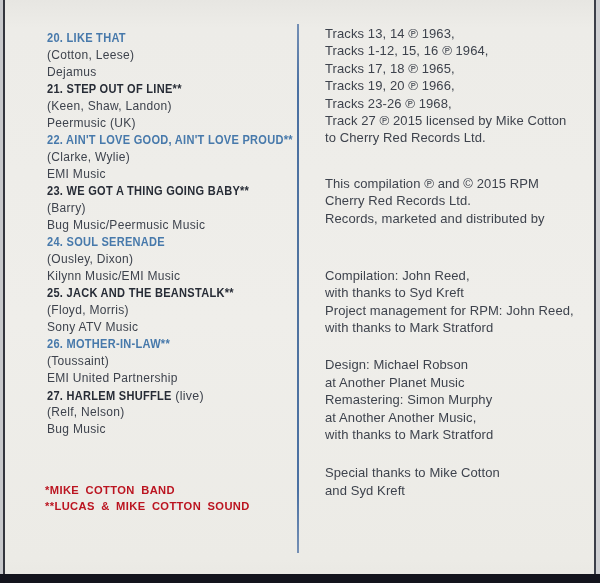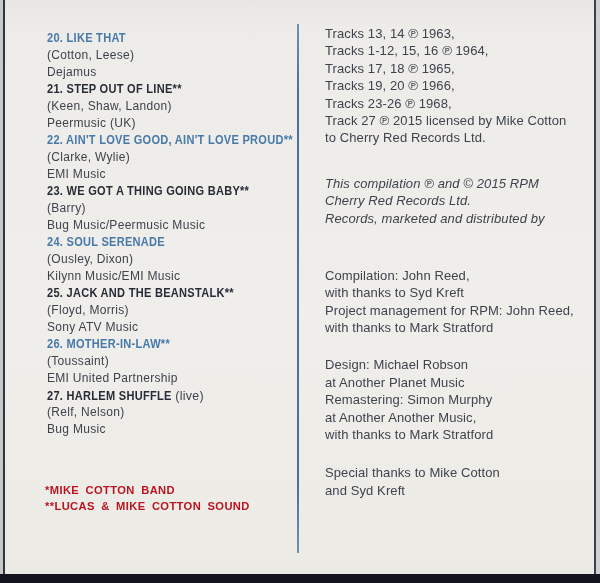--- a/index.html
+++ b/index.html
@@ -31,21 +31,21 @@
   .t-dark { color: #272c36; }
   .live { font-weight: normal; font-size: 13.5px; letter-spacing: 0.3px; color: #3e434d; }
   
   .footnotes { position: absolute; left: 45px; top: 482px; color: #bb1420; font-weight: bold; }
   .fn-line { height: 16px; line-height: 16px; font-size: 11.5px; letter-spacing: 0.4px; word-spacing: 3px;
              white-space: nowrap; transform: scaleX(0.97); transform-origin: 0 0; }
   
   .col-right { position: absolute; left: 304px; top: 25px; width: 276px; font-size: 13px; letter-spacing: 0.1px; margin-left: 21px; }
   .r-line { height: 17.4px; line-height: 17.4px; white-space: nowrap; }
   .p-phono    { margin: 0 0 28px 0; }
-  .p-notice   { margin: 0 0 40px 0; font-style: italic; }
+  .p-notice   { margin: 0 0 40px 0; }
   .p-credits1 { margin: 0 0 20px 0; }
   .p-credits2 { margin: 0 0 21px 0; }
   .p-thanks   { margin: 0; }
 </style>
 </head>
 <body>
 
 <div class="scan">
 
   <div class="edge-left-gray"></div>

